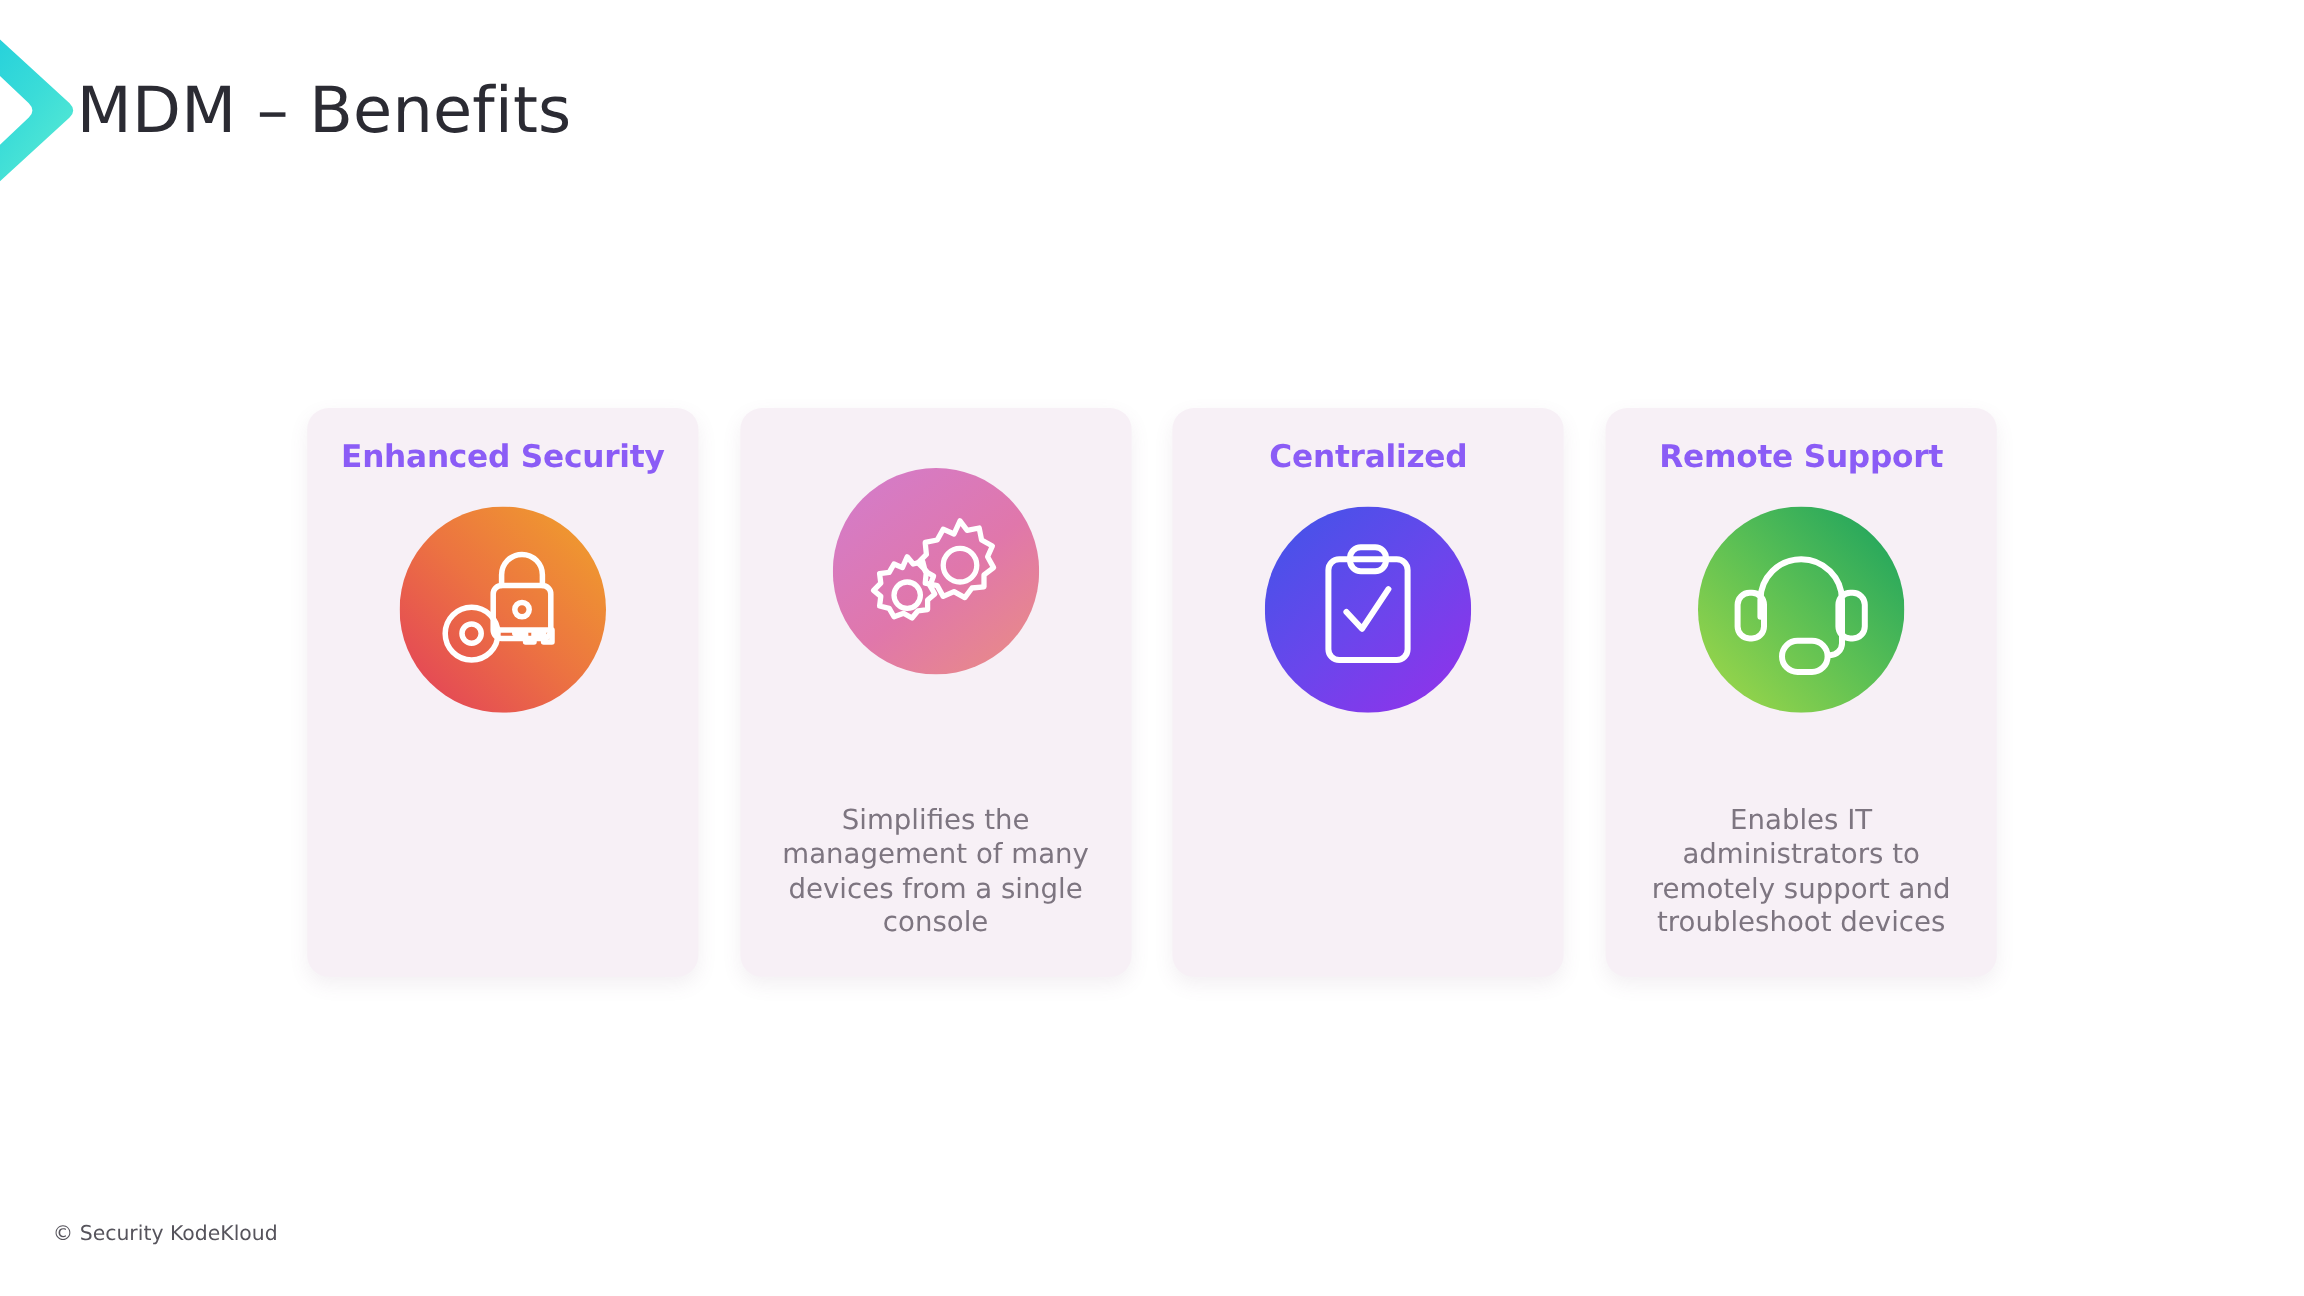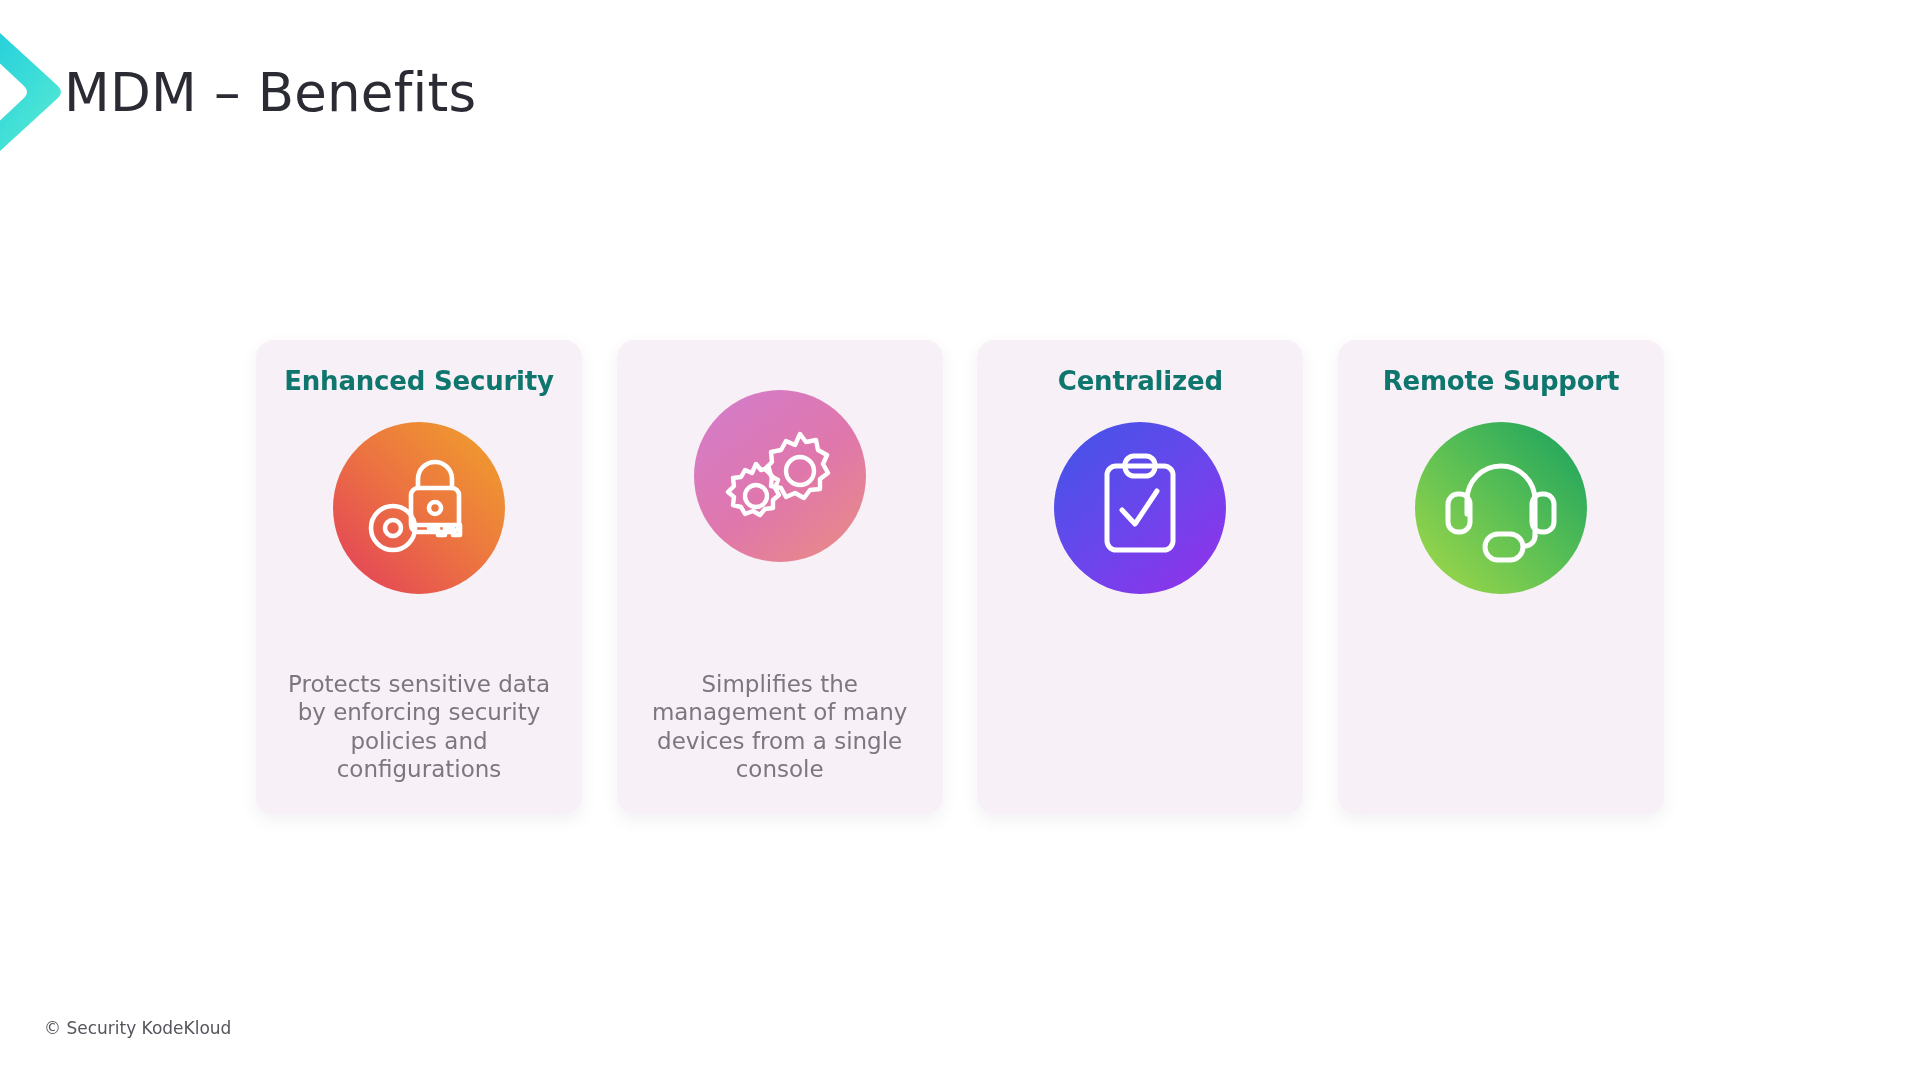--- a/index.html
+++ b/index.html
@@ -57,21 +57,21 @@
     box-sizing: border-box;
     display: flex;
     flex-direction: column;
     align-items: center;
     min-height: 474px;
   }
 
   .card-title {
     font-size: 26px;
     font-weight: 700;
-    color: #0f766e;
+    color: #8b5cf6;
     text-align: left;
     line-height: 1.22;
     margin: 0 0 0 0;
     letter-spacing: -0.2px;
   }
 
   .icon-wrap {
     width: 172px;
     height: 172px;
     border-radius: 50%;
@@ -145,21 +145,20 @@
           <circle cx="102" cy="86" r="6"></circle>
 
           <circle cx="60" cy="106" r="22"></circle>
           <circle cx="60" cy="106" r="8"></circle>
 
           <path d="M81 103 h46 l0 10 l-7 0 l0 -7 l-8 0 l0 7 l-7 0 l0 -7 l-9 0"></path>
         </g>
       </svg>
     </div>
     <div class="spacer"></div>
-    <div class="card-desc">Protects sensitive data by enforcing security policies and configurations</div>
   </div>
 
   <div class="card">
     <div class="icon-wrap">
       <svg width="172" height="172" viewBox="0 0 172 172">
         <defs>
           <linearGradient id="g2" x1="0.1" y1="0" x2="0.9" y2="1">
             <stop offset="0%" stop-color="#d37ccb"></stop>
             <stop offset="55%" stop-color="#e077ab"></stop>
             <stop offset="100%" stop-color="#e98b86"></stop>
@@ -221,17 +220,18 @@
           <rect x="33" y="72" width="22" height="38" rx="10"></rect>
 
           <rect x="117" y="72" width="22" height="38" rx="10"></rect>
 
           <rect x="70" y="112" width="38" height="26" rx="13"></rect>
           <path d="M120 114 a10 10 0 0 1 -10 10"></path>
         </g>
       </svg>
     </div>
     <div class="spacer"></div>
+    <div class="card-desc">Enables IT administrators to remotely support and troubleshoot devices</div>
   </div>
 
 </div>
 
 <div class="footer">© Security KodeKloud</div>
 
 </body></html>

